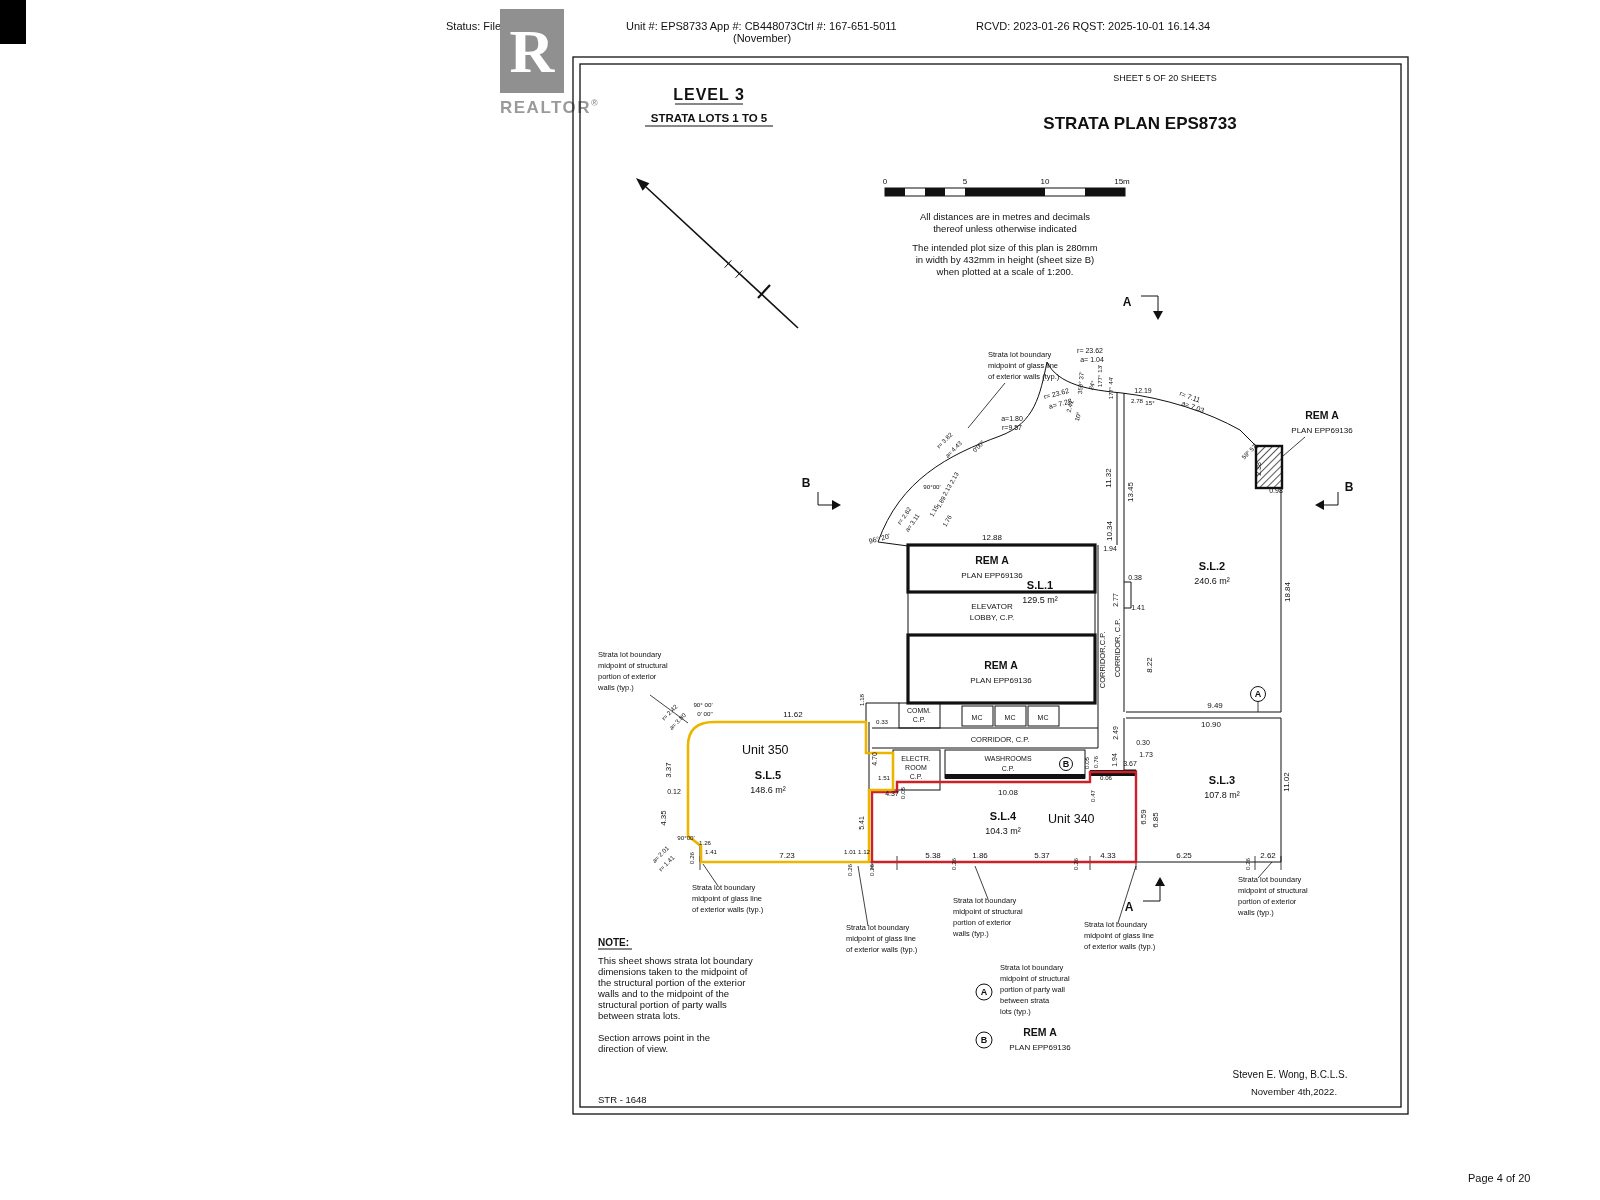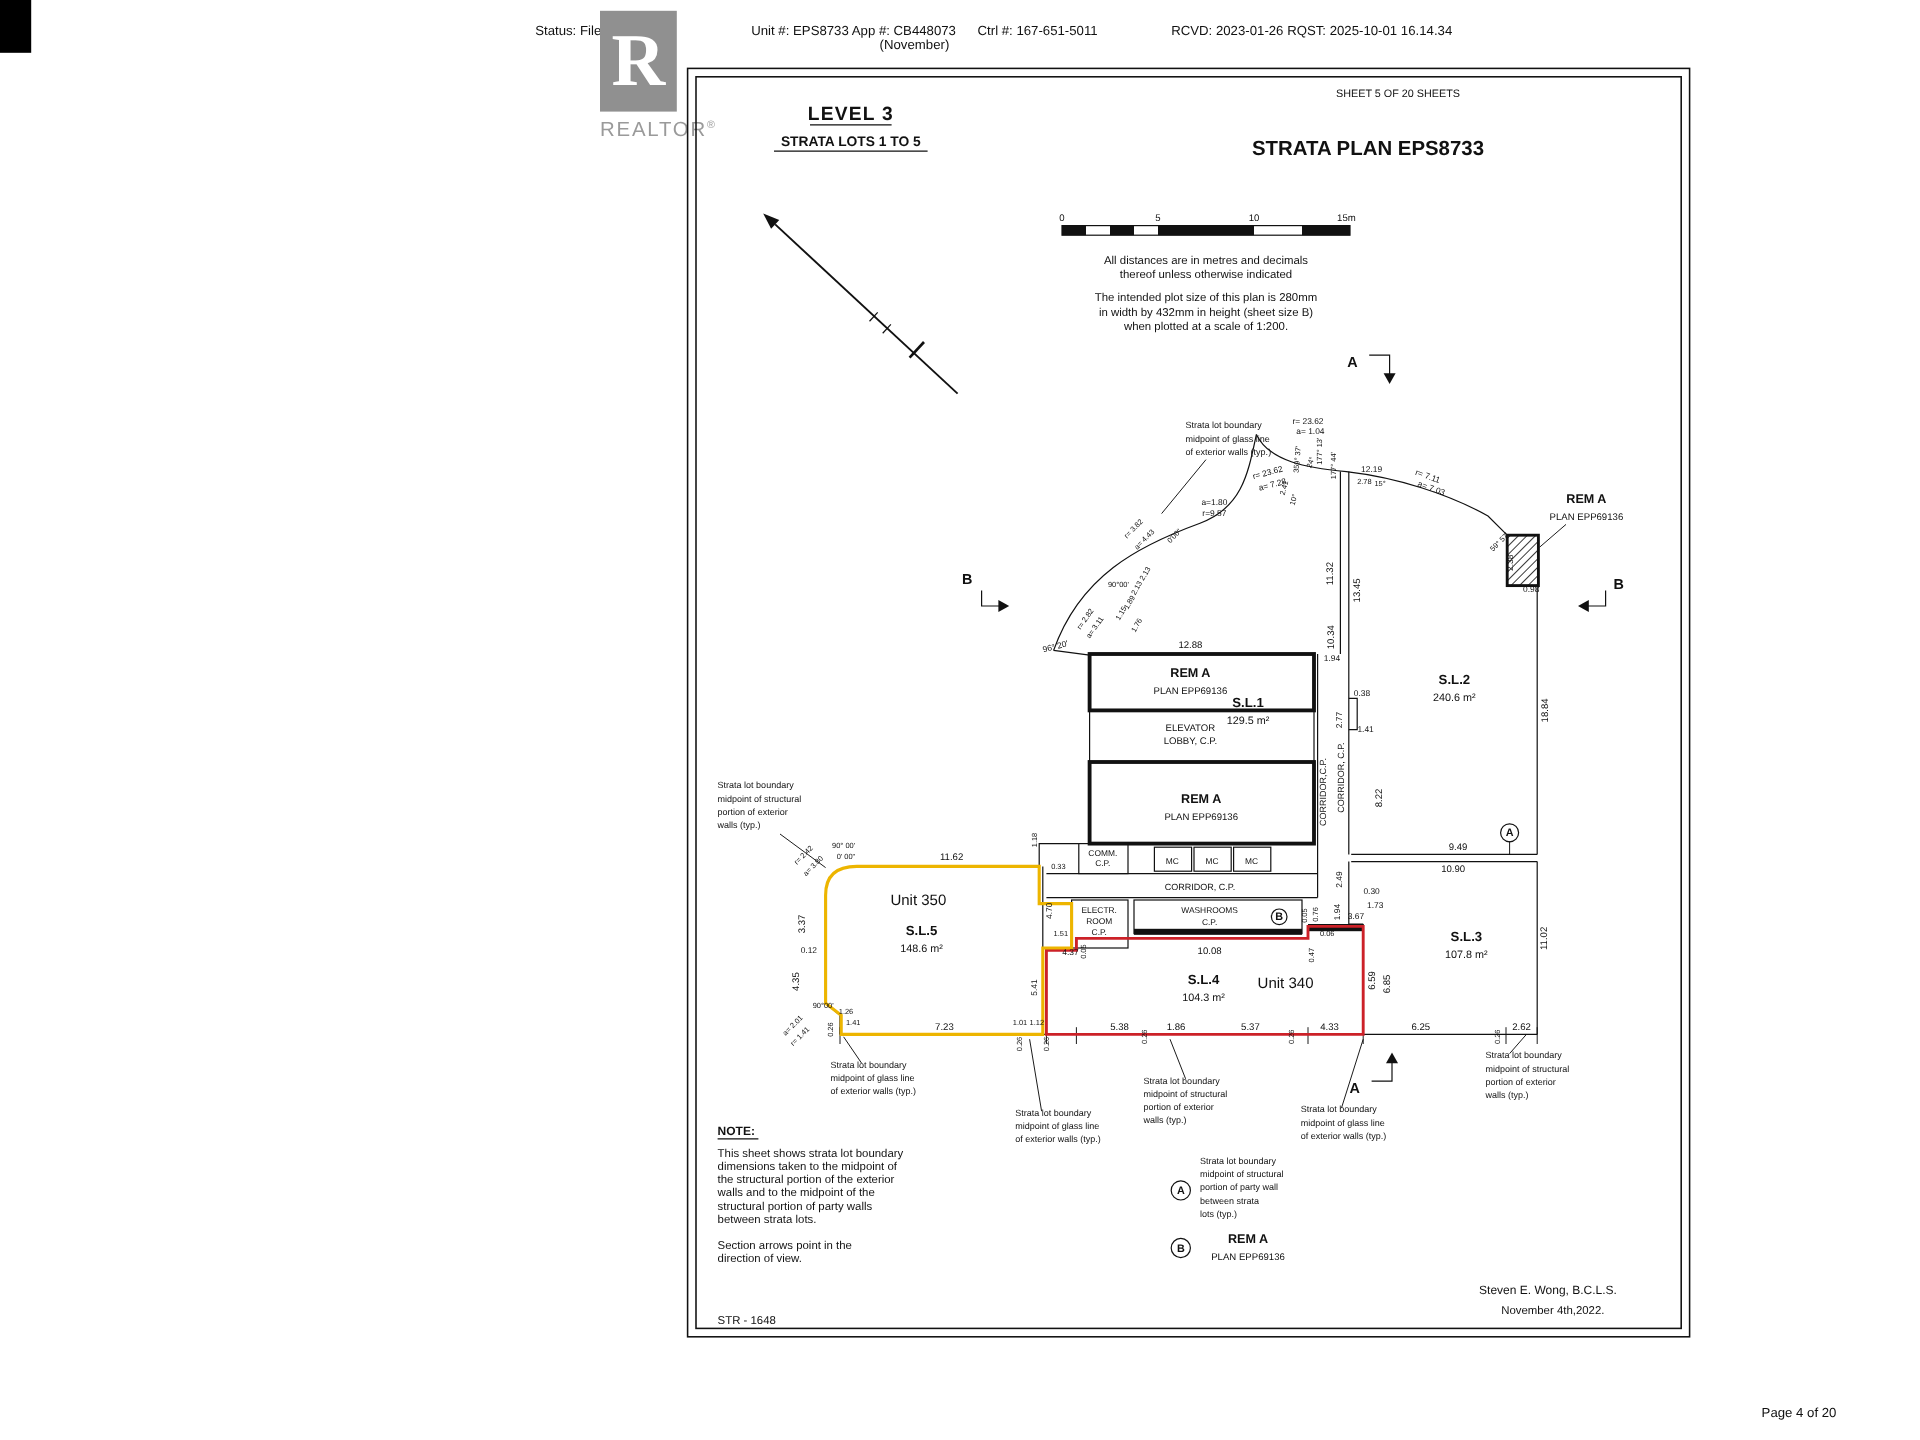--- a/index.html
+++ b/index.html
@@ -2,21 +2,21 @@
 <html><head>
 <meta charset="utf-8">
 <style>
   *{margin:0;padding:0;box-sizing:border-box}
   html,body{width:1600px;height:1200px;background:#fff;font-family:"Liberation Sans",sans-serif;color:#111;position:relative;overflow:hidden}
   .abs{position:absolute}
   .hdr{font-size:11px;white-space:nowrap}
   .corner-mark{position:absolute;left:0;top:0;width:26px;height:44px;background:#000}
   .logo-box{width:64px;height:84px;background:#909090;display:flex;align-items:center;justify-content:center;
             font-family:"Liberation Serif",serif;font-weight:bold;font-size:62px;color:#fff}
-  .logo-word{margin-top:5px;font-size:17px;font-weight:normal;color:#9a9a9a;letter-spacing:1.5px;white-space:nowrap}
+  .logo-word{margin-top:5px;font-size:17px;font-weight:bold;color:#9a9a9a;letter-spacing:1.5px;white-space:nowrap}
   .logo-word .reg{font-size:9px;vertical-align:super}
   .page-num{position:absolute;left:1468px;top:1172px;font-size:11px}
   svg{position:absolute;left:0;top:0}
   svg text{font-family:"Liberation Sans",sans-serif;fill:#111}
   .d{font-size:8px;text-anchor:middle}
   .d7{font-size:7px;text-anchor:middle}
   .d6{font-size:6.2px;text-anchor:middle}
   .lot{font-size:11px;font-weight:bold;text-anchor:middle}
   .area{font-size:9px;text-anchor:middle}
   .room{font-size:8px;text-anchor:middle}
@@ -33,21 +33,21 @@
   .thin{stroke:#111;stroke-width:0.8;fill:none}
   .brd{stroke:#111;stroke-width:1.3;fill:none}
 </style>
 </head>
 <body>
 
 <div class="corner-mark"></div>
 
 <div class="abs hdr" style="left:446px;top:20px">Status: Filed</div>
 <div class="abs hdr" style="left:626px;top:20px">
-  <span>Unit #: EPS8733 App #: CB448073</span><span style="margin-left:18px">Ctrl #: 167-651-5011</span>
+  <span>Unit #: EPS8733 App #: CB448073</span><span style="">Ctrl #: 167-651-5011</span>
 </div>
 <div class="abs hdr" style="left:733px;top:32px">(November)</div>
 <div class="abs hdr" style="left:976px;top:20px">RCVD: 2023-01-26 RQST: 2025-10-01 16.14.34</div>
 
 <div class="abs" style="left:500px;top:9px">
   <div class="logo-box">
       <span>R</span>
     </div>
   <div class="logo-word"><span>REALTOR</span><span class="reg">®</span></div>
 </div>

